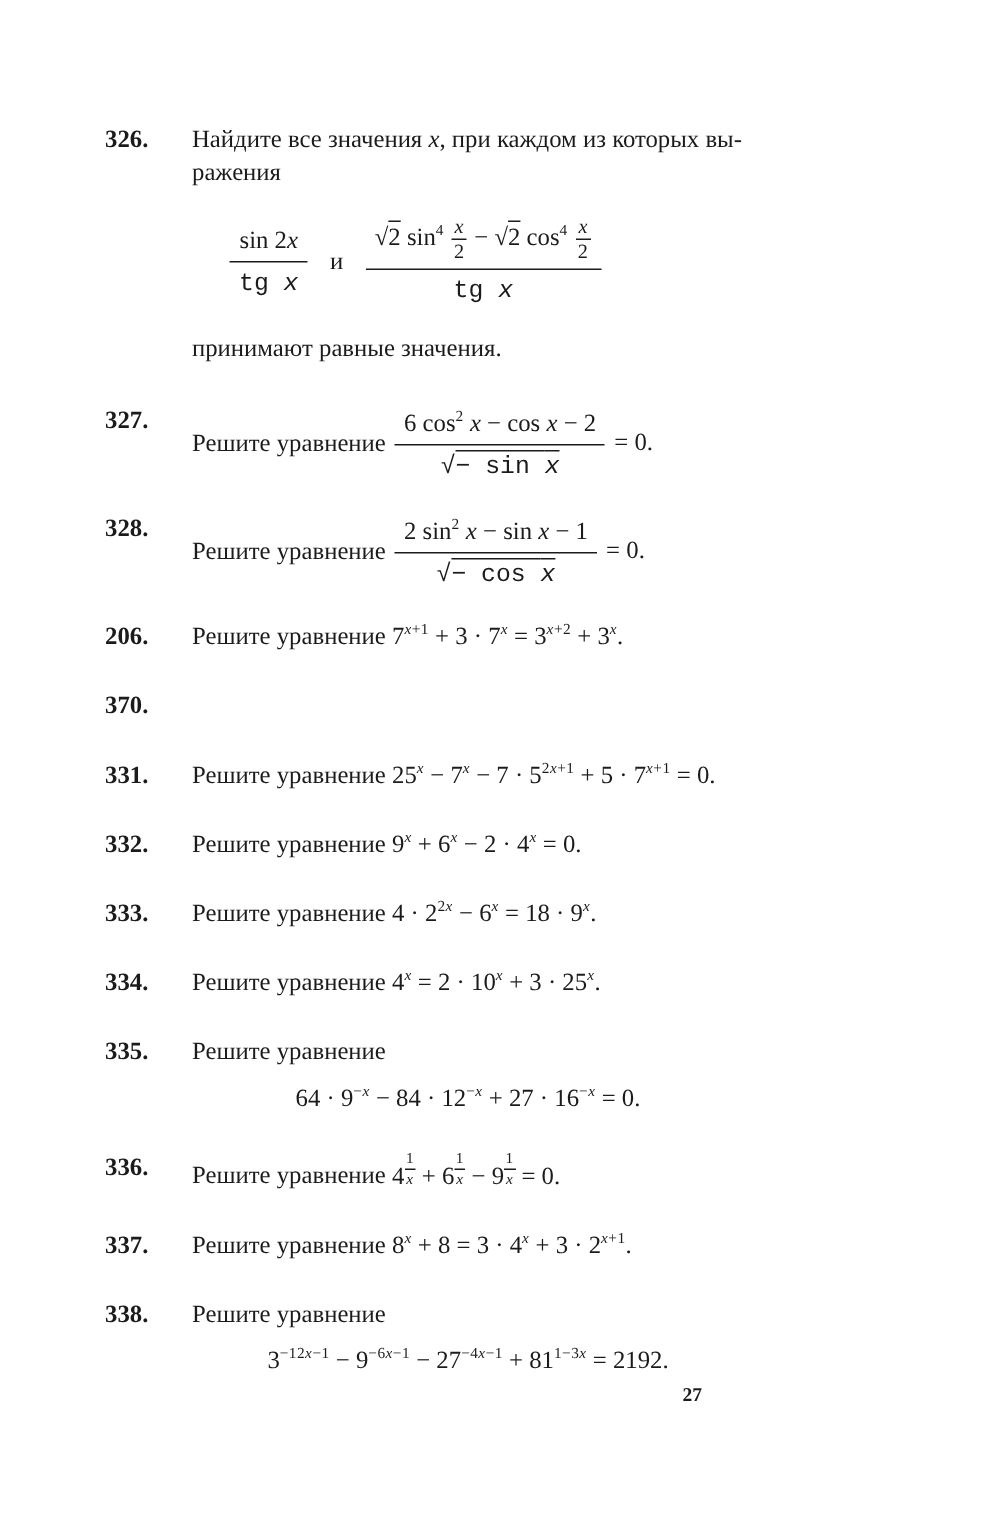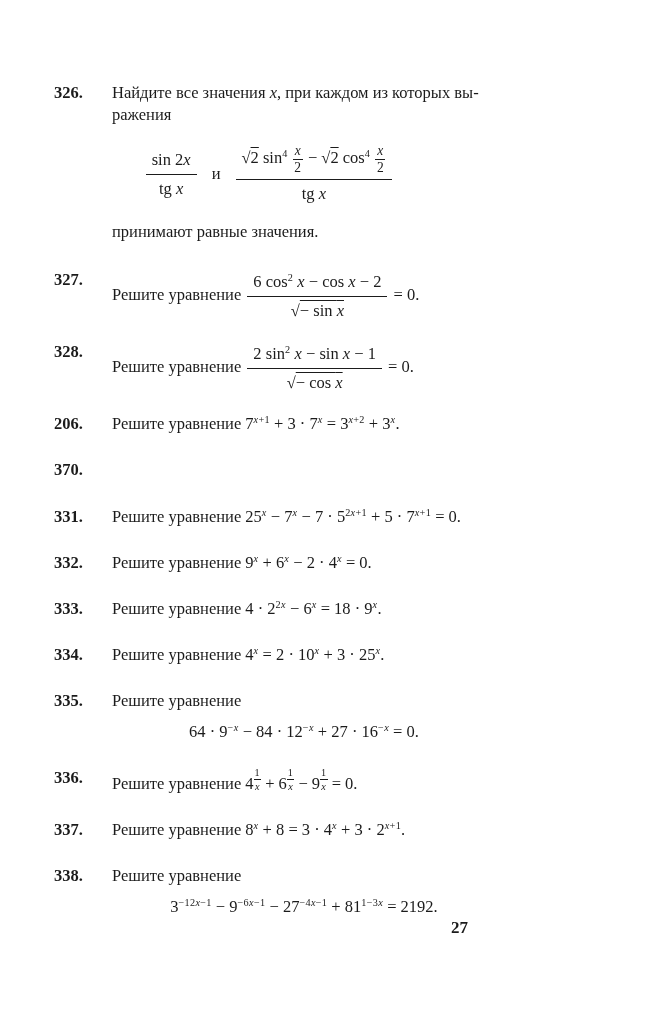--- a/index.html
+++ b/index.html
@@ -12,21 +12,21 @@
     height: 1024px;
     overflow: hidden;
     color: #1b1b1b;
     font-family: "Liberation Serif", "DejaVu Serif", serif;
   }
   .page {
     position: relative;
     box-sizing: border-box;
     width: 554px;
     height: 1024px;
-    padding: 82px 58px 0 54px;
+    padding: 82px 58px 0 70px;
   }
   .problem {
     display: flex;
     align-items: flex-start;
     font-size: 16.5px;
     line-height: 1.34;
     margin-bottom: 24px;
   }
   .problem.frac-row { margin-bottom: 17px; justify-content: flex-end; }
   .problem.block-326 { margin-bottom: 26px; }
@@ -60,20 +60,21 @@
     margin: 2px 2px;
   }
   .frac > .num {
     display: block;
     padding: 0 6px 3px;
     border-bottom: 1.4px solid #1b1b1b;
   }
   .frac > .den {
     display: block;
     padding: 3px 6px 0;
+    font-family: Liberation Mono, monospace;
   }
   
   .sfrac {
     display: inline-block;
     vertical-align: middle;
     text-align: center;
     font-size: 82%;
     line-height: 1.05;
     margin: 0 1px;
   }
@@ -87,21 +88,21 @@
     line-height: 1.1;
   }
   .efrac .en { display: block; border-bottom: 1px solid #1b1b1b; padding: 0 1px 1px; }
   .efrac .ed { display: block; padding-top: 1px; }
   .ol { text-decoration: overline; }
   .mid { margin: 0 13px; vertical-align: middle; }
   .page-num {
     position: absolute;
     right: 86px;
     bottom: 86px;
-    font-size: 17px;
+    font-size: 13px;
     font-weight: bold;
   }
 </style>
 </head>
 <body>
 
 <div class="page">
 
   <div class="problem block-326">
     <div class="pnum">326.</div>

